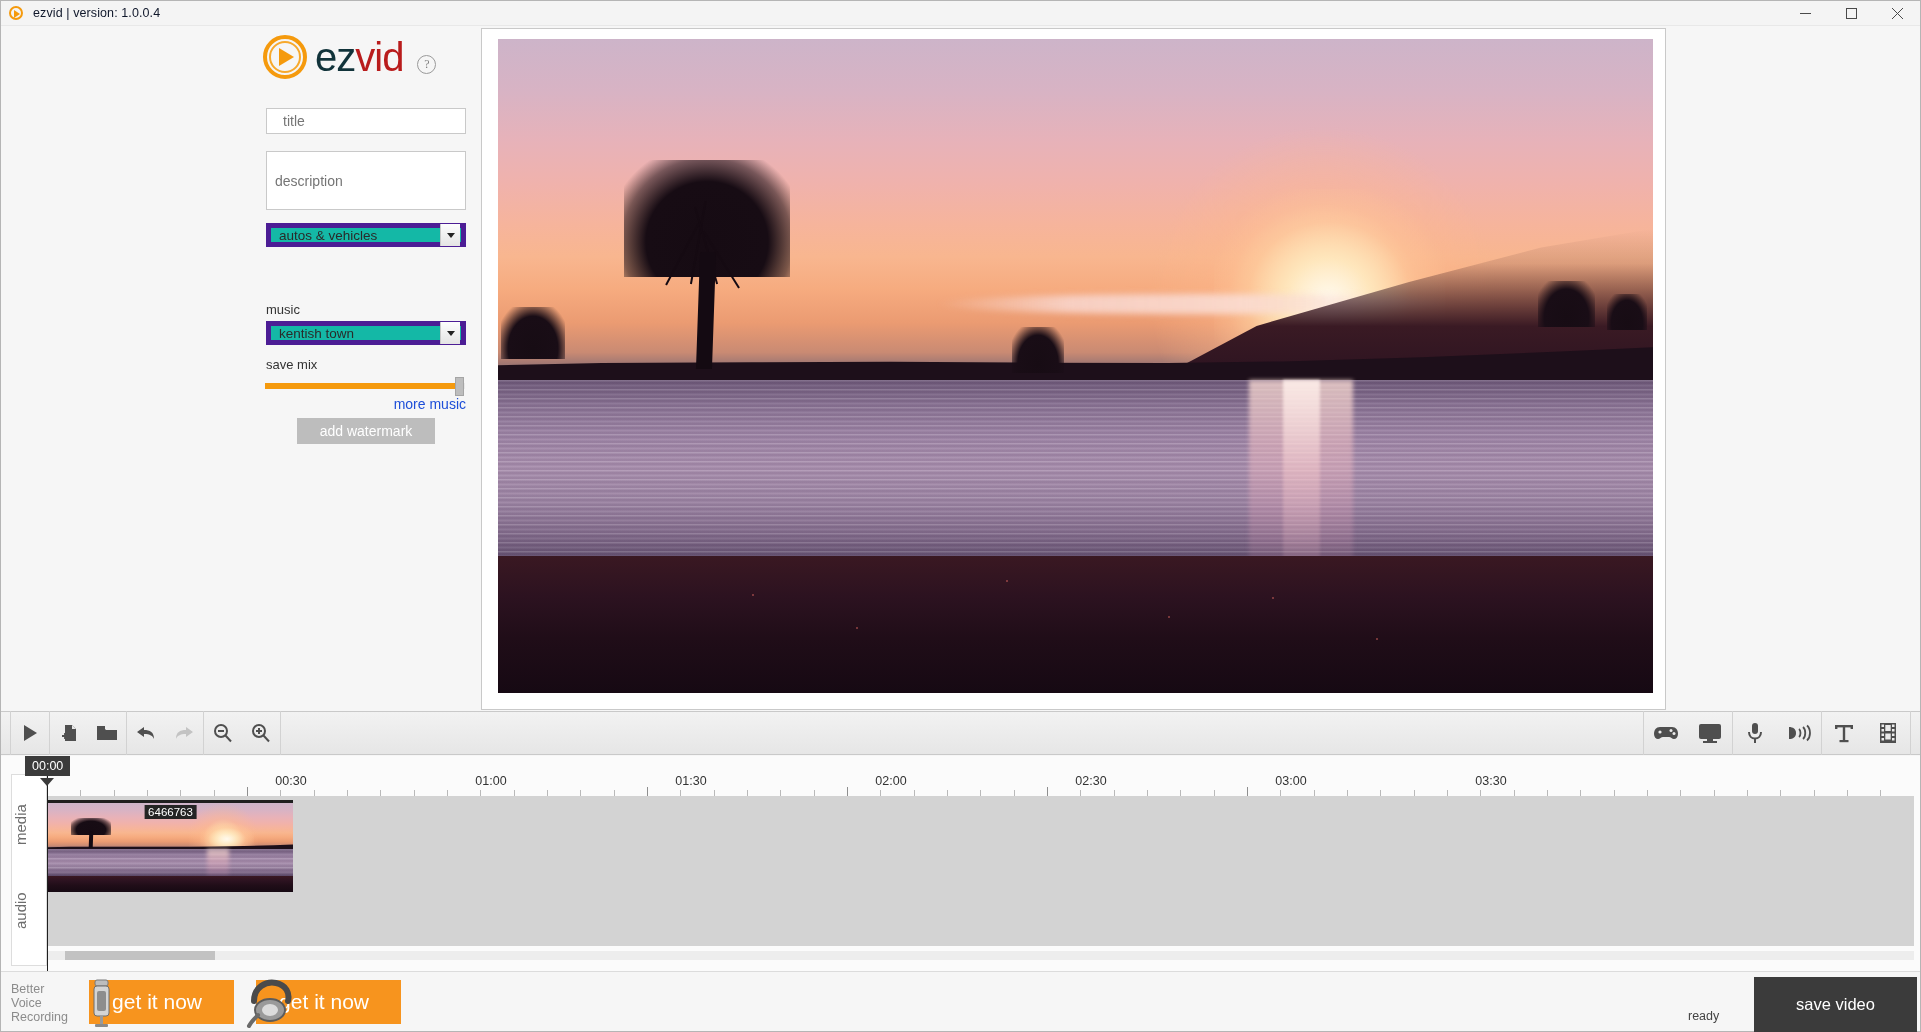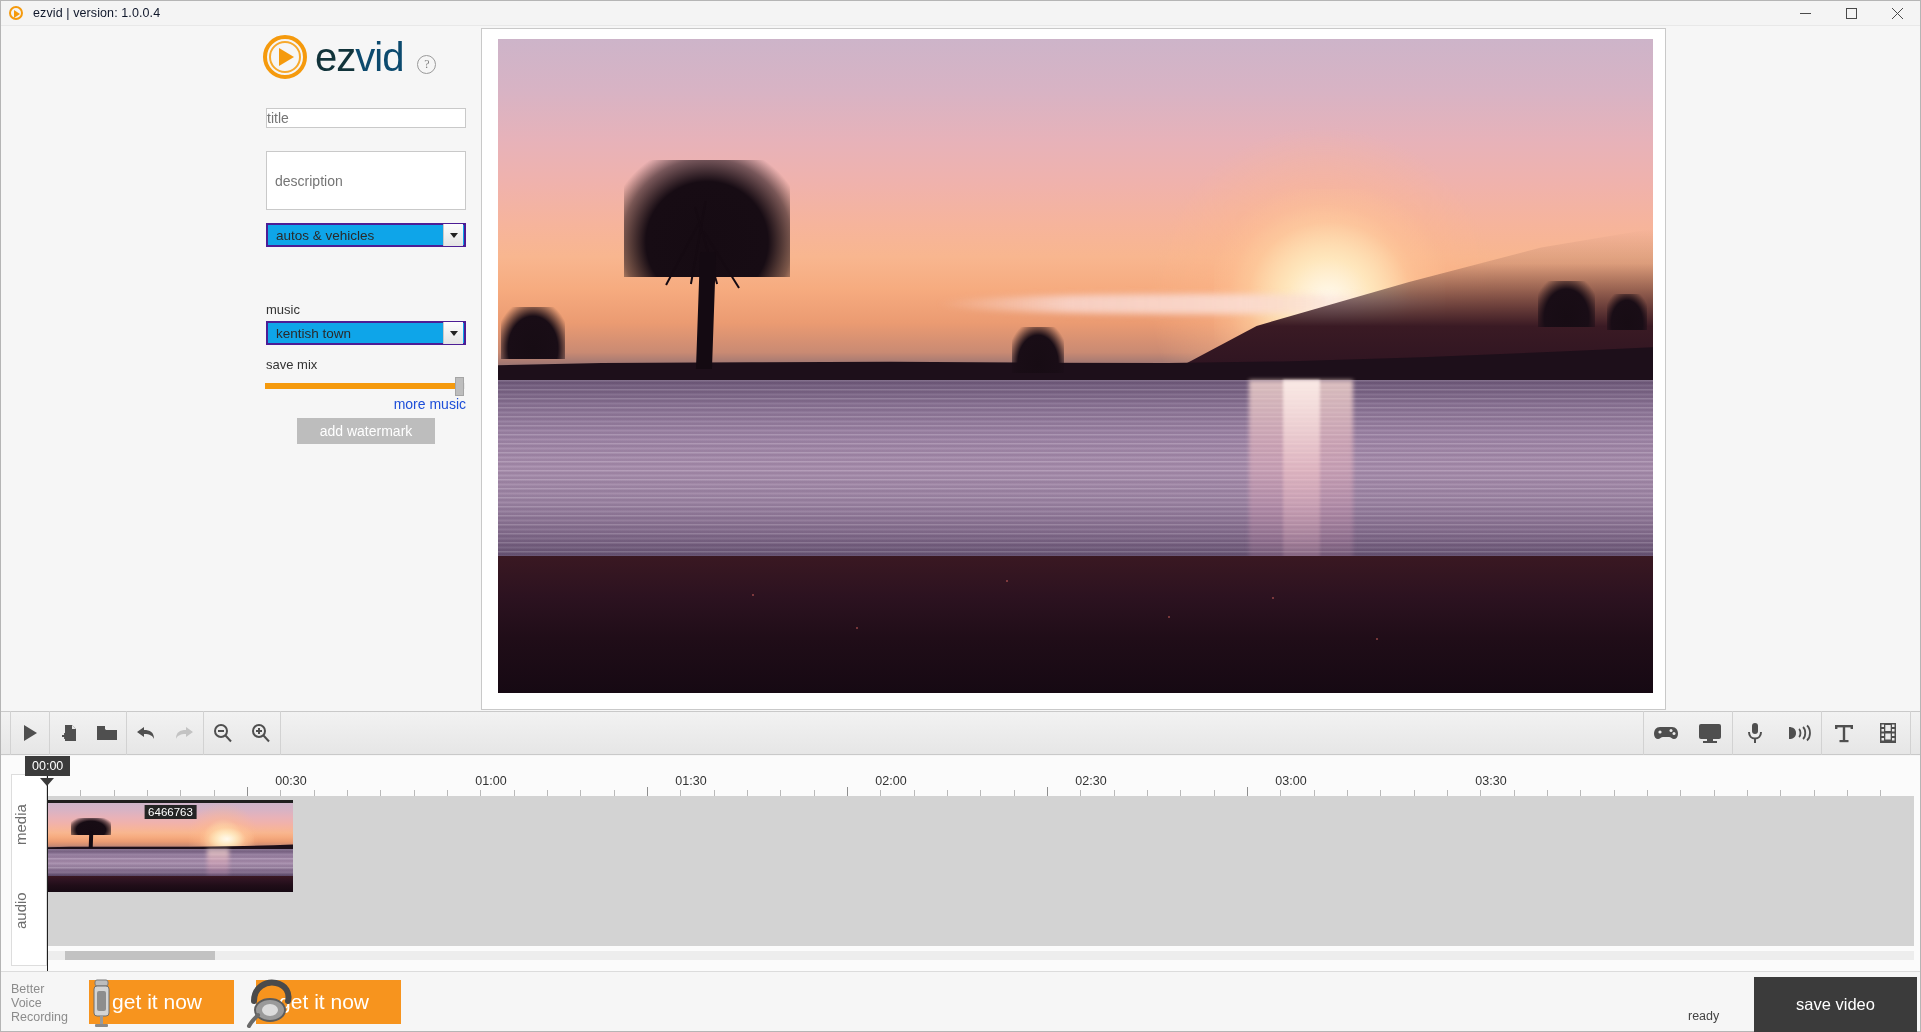--- a/index.html
+++ b/index.html
@@ -81,48 +81,48 @@
     border-left: 15px solid #f59a0d;
     border-top: 9px solid transparent;
     border-bottom: 9px solid transparent;
   }
   .logo-text {
     font-size: 40px; font-weight: 400; letter-spacing: -1px;
     font-family: "Liberation Sans", sans-serif;
     line-height: 1;
   }
   .logo-text .ez { color: #11333a; }
-  .logo-text .vid { color: #0c4a6e; }
+  .logo-text .vid { color: #b91c1c; }
   .help-icon {
     width: 19px; height: 19px; border-radius: 50%;
     border: 1.5px solid #9a9a9a; color: #7d7d7d;
     font-size: 12px; line-height: 16px; text-align: center;
     margin-left: 6px; margin-top: 14px; font-family: "Liberation Serif", serif;
   }
 
   .field-title {
     position: absolute; left: 265px; top: 81px;
-    width: 200px; height: 20px;
+    width: 200px; height: 26px;
     background: #fff; border: 1px solid #c9c9c9;
-    font-size: 14px; color: #a8a8a8; padding-left: 0;
+    font-size: 14px; color: #a8a8a8; padding-left: 16px;
     font-family: "Liberation Sans", sans-serif;
     outline: none;
   }
   .field-desc {
     position: absolute; left: 265px; top: 124px;
     width: 200px; height: 59px;
     background: #fff; border: 1px solid #c9c9c9;
     font-size: 14px; color: #a8a8a8; padding: 21px 0 0 8px;
     font-family: "Liberation Sans", sans-serif;
     resize: none; outline: none;
   }
   .select-wrap {
     position: absolute;
     width: 200px; height: 24px;
-    background: #0ea5e9; border: 2px solid #4c1d95;
+    background: #14b8a6; border: 5px solid #4c1d95;
     display: flex; align-items: center;
   }
   .select-wrap .val {
     flex: 1; font-size: 13.5px; color: #2a2a2a; padding-left: 8px;
   }
   .select-wrap .arrow {
     width: 20px; height: 22px;
     background: linear-gradient(#fdfdfd, #e4e4e4);
     border-left: 1px solid #c9c9c9;
     display: flex; align-items: center; justify-content: center;

